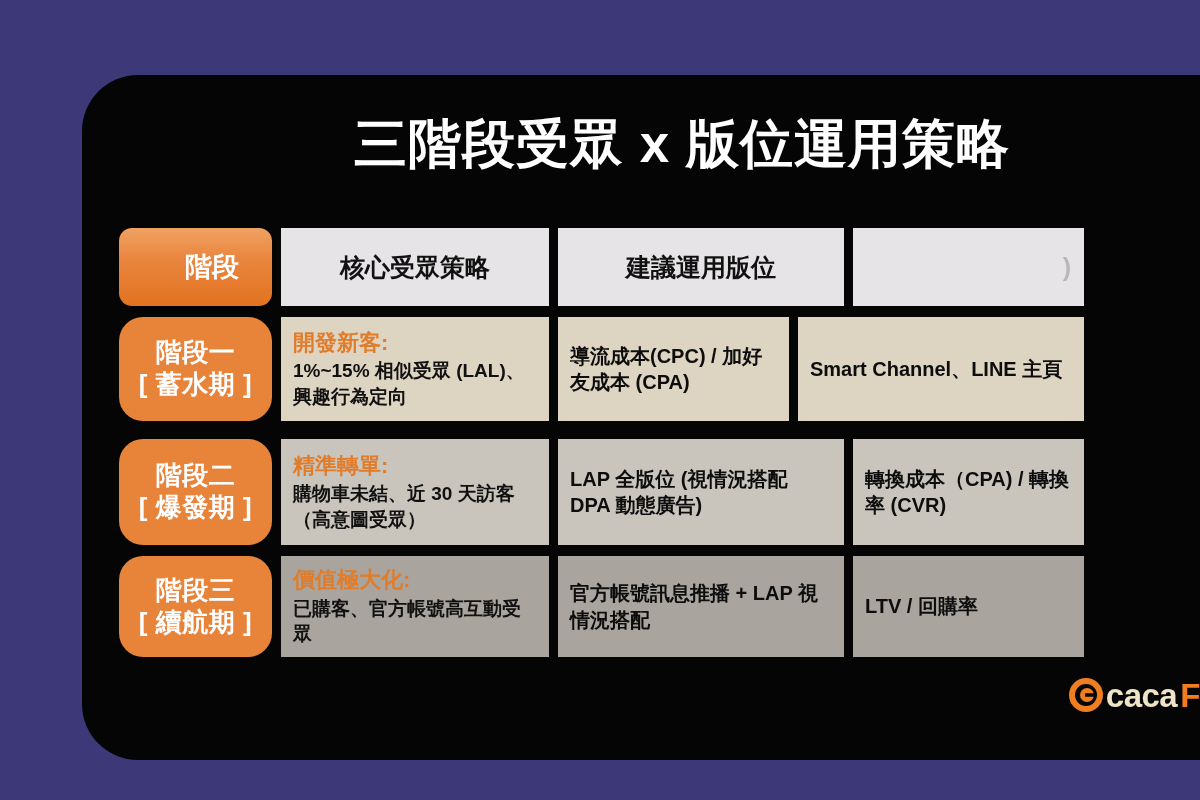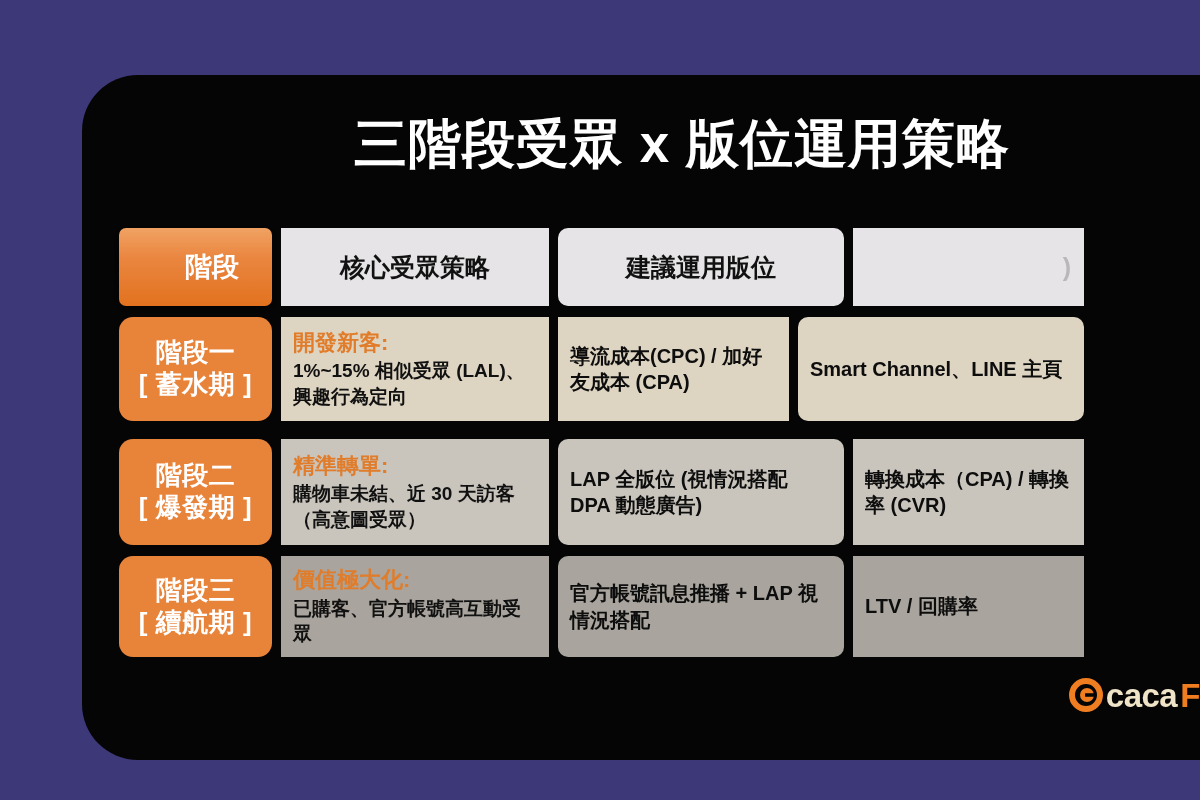--- a/index.html
+++ b/index.html
@@ -65,29 +65,29 @@
     display: flex;
     flex-direction: column;
     justify-content: center;
     padding: 6px 12px;
     overflow: hidden;
   }
 
   
   .c1 { width: 153px; flex: none; }
   .c2 { width: 268px; flex: none; }
-  .c3 { width: 286px; flex: none; border-radius: 10px; }
+  .c3 { width: 286px; flex: none; }
   .c4 { width: 231px; flex: none; }
 
   
   .row-header { height: 78px; }
 
   .hdr-stage {
     background: linear-gradient(180deg, #f0a263 0%, #ea8640 38%, #e2721f 100%);
-    border-radius: 7px;
+    border-radius: 13px;
     color: #ffffff;
     font-size: 27px;
     font-weight: 700;
     align-items: center;
     justify-content: center;
     text-align: center;
     box-shadow: 0 2px 4px rgba(0,0,0,0.45);
     padding-left: 45px;
   }
 
@@ -112,21 +112,21 @@
     font-weight: 700;
   }
 
   
   .row-1 { height: 104px; }
   .row-2 { height: 106px; margin-top: 7px; }
   .row-3 { height: 101px; }
 
   .stage-badge {
     background: #e8833a;
-    border-radius: 14px;
+    border-radius: 24px;
     color: #ffffff;
     font-size: 26px;
     font-weight: 700;
     line-height: 1.22;
     text-align: center;
     align-items: center;
     justify-content: center;
     letter-spacing: 0.5px;
   }
 

